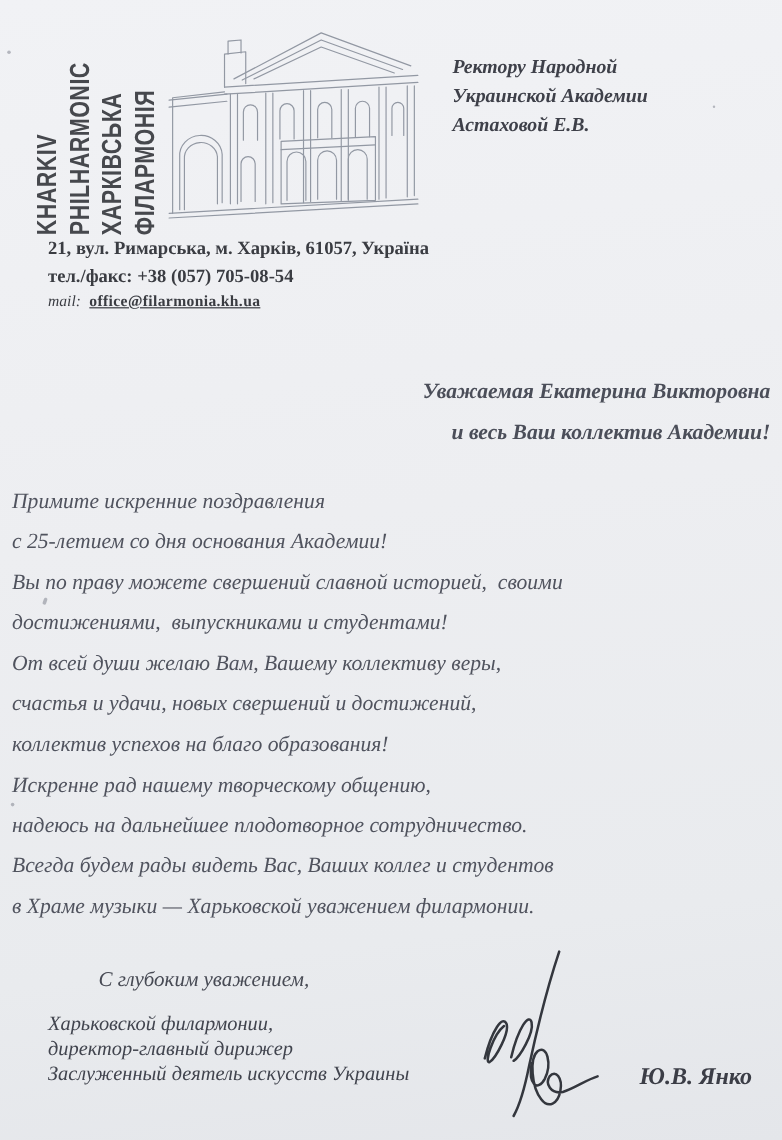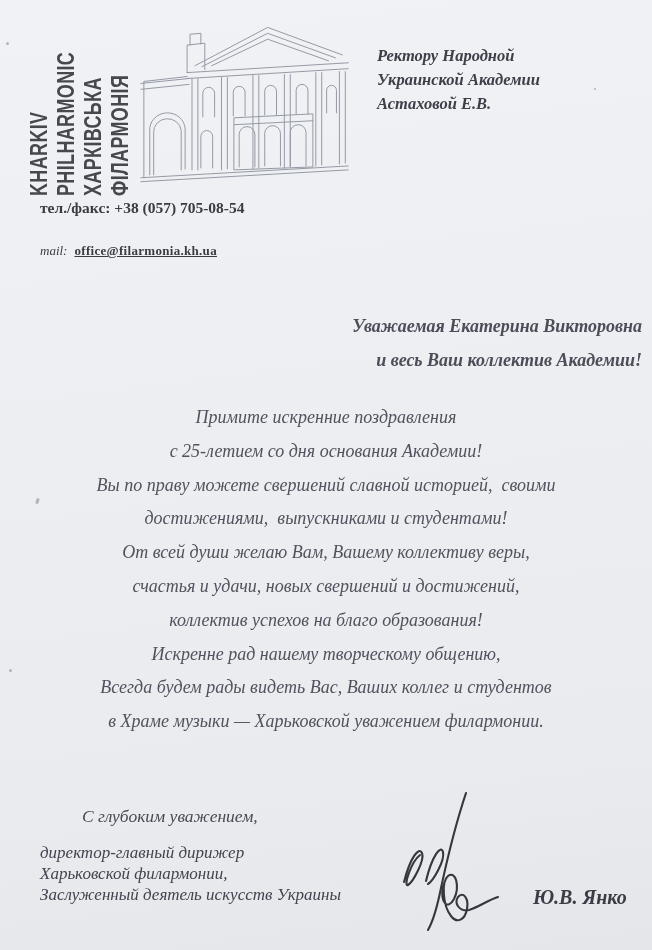--- a/index.html
+++ b/index.html
@@ -34,21 +34,21 @@
   }
   .mail-line { position:absolute; left:40px; top:243px; font-size:13px; color:#3a3c42; }
   .mail-label { font-style:italic; }
   .mail-value { font-weight:700; text-decoration:underline; margin-left:7px; letter-spacing:0.3px; }
   
   .salutation {
     position:absolute; left:10px; top:309px; width:632px; text-align:right;
     font-style:italic; font-size:18px; line-height:34px; color:#4b4e59; font-weight:600;
   }
   .body-text {
-    position:absolute; left:10px; top:401px; width:632px; text-align:center;
+    position:absolute; left:10px; top:401px; width:632px; text-align:left;
     font-style:italic; font-size:18px; line-height:33.8px; color:#50535e;
   }
   .salutation div, .body-text div { white-space:pre-wrap; }
   
   .valediction { position:absolute; left:82px; top:806px; font-style:italic; font-size:17.5px; color:#474a54; }
   .title-block {
     position:absolute; left:40px; top:843px;
     font-style:italic; font-size:17px; line-height:20.8px; color:#41444e;
   }
   .signer { position:absolute; left:533px; top:886px; font-style:italic; font-weight:700; font-size:20px; color:#3b3d46; }
@@ -116,48 +116,50 @@
     </g>
   </svg>
 
   <div class="recipient">
       <div>Ректору Народной</div>
       <div>Украинской Академии</div>
       <div>Астаховой Е.В.</div>
     </div>
 
   <div class="addr">
+    <div>21, вул. Римарська, м. Харків, 61057, Україна</div>
     <div>тел./факс: +38 (057) 705-08-54</div>
   </div>
   <div class="mail-line">
     <span class="mail-label">mail:</span><span class="mail-value">office@filarmonia.kh.ua</span>
   </div>
 
   <div class="salutation">
       <div>Уважаемая Екатерина Викторовна</div>
       <div>и весь Ваш коллектив Академии!</div>
     </div>
 
   <div class="body-text">
       <div>Примите искренние поздравления</div>
       <div>с 25-летием со дня основания Академии!</div>
       <div>Вы по праву можете свершений славной историей,  своими</div>
       <div>достижениями,  выпускниками и студентами!</div>
       <div>От всей души желаю Вам, Вашему коллективу веры,</div>
       <div>счастья и удачи, новых свершений и достижений,</div>
       <div>коллектив успехов на благо образования!</div>
       <div>Искренне рад нашему творческому общению,</div>
+      <div>надеюсь на дальнейшее плодотворное сотрудничество.</div>
       <div>Всегда будем рады видеть Вас, Ваших коллег и студентов</div>
       <div>в Храме музыки — Харьковской уважением филармонии.</div>
     </div>
 
   <div class="valediction">С глубоким уважением,</div>
   <div class="title-block">
+      <div>Харьковской филармонии,</div>
       <div>директор-главный дирижер</div>
-      <div>Харьковской филармонии,</div>
       <div>Заслуженный деятель искусств Украины</div>
     </div>
 
   <svg class="signature" viewBox="0 0 120 152">
     <g fill="none" stroke="#34373e" stroke-width="2.1" stroke-linecap="round">
       <path d="M8,96 C14,72 23,60 26,67 C29,74 17,96 12,99 C7,101 15,76 24,69"></path>
       <path d="M30,95 C36,70 45,58 47,66 C49,75 37,95 32,98"></path>
       <path d="M70,7 C61,34 51,74 45,102 C41,122 36,137 32,144"></path>
       <path d="M47,100 C44,118 52,124 58,113 C64,101 60,84 52,90 C45,96 47,120 55,130 C61,138 69,134 71,123 C73,112 67,105 62,111 C58,117 63,126 73,124 C83,121 92,114 102,111"></path>
     </g>

